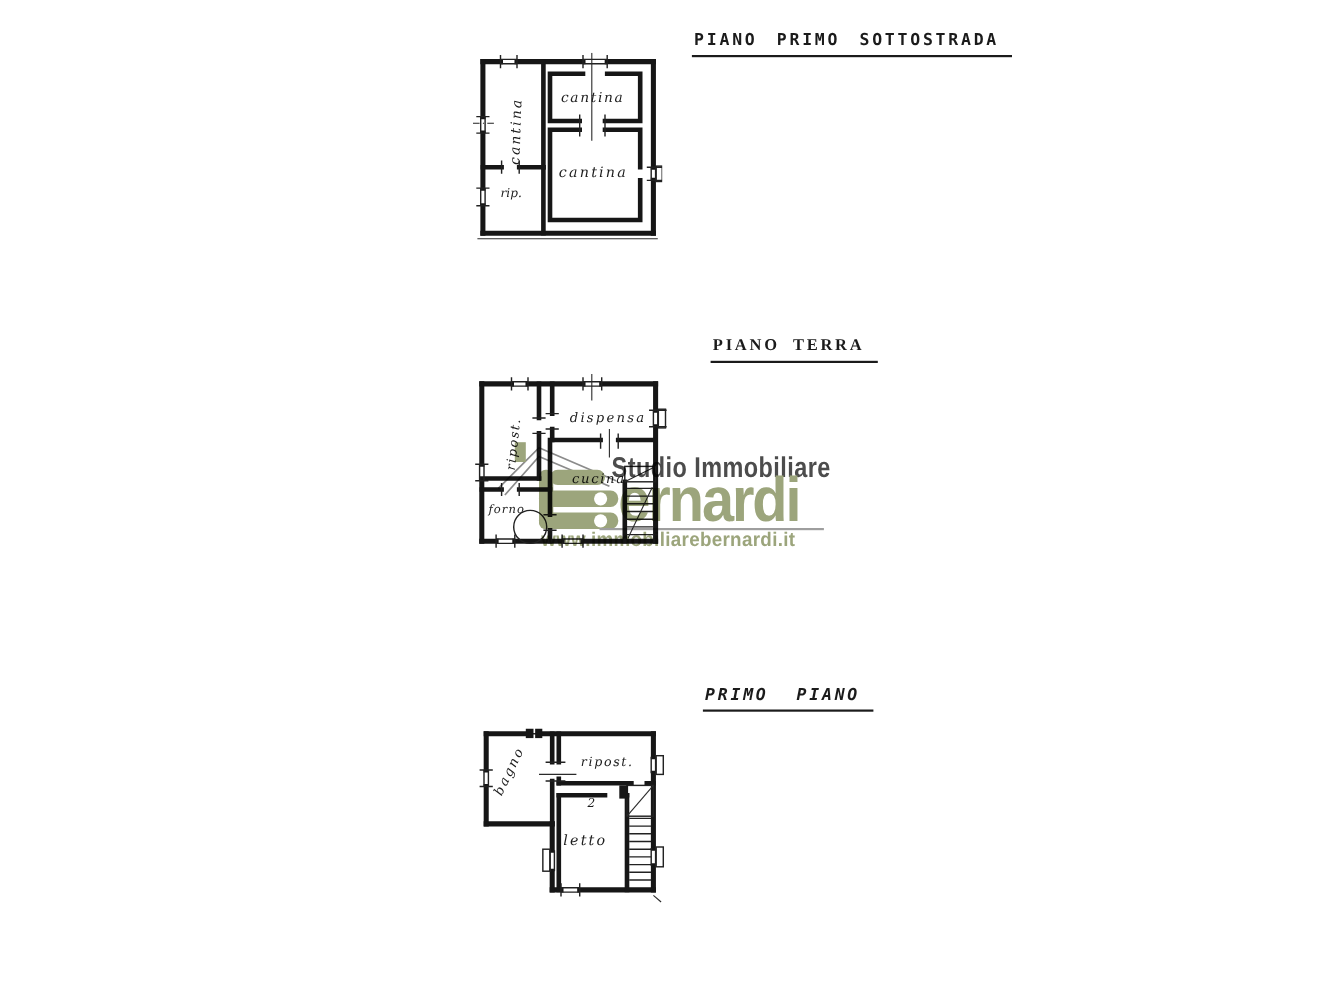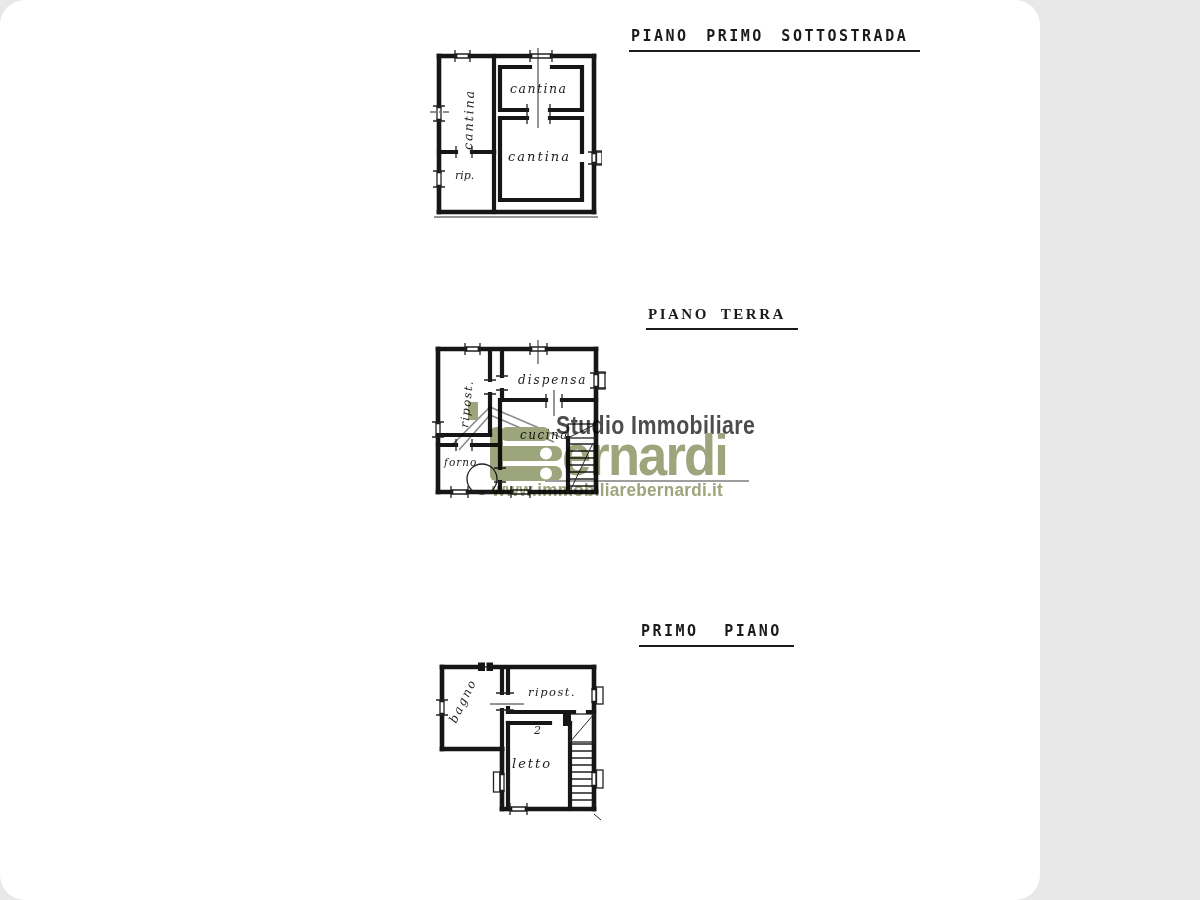--- a/index.html
+++ b/index.html
@@ -1,17 +1,17 @@
 <!DOCTYPE html>
 <html><head>
 <meta charset="utf-8">
 <style>
   html,body{margin:0;padding:0;background:#e8e8e8;}
-  #page{position:relative;width:1040px;height:900px;background:#ffffff;overflow:hidden;
-        font-family:"Liberation Sans", sans-serif;border-radius:25px;}
+  #page{position:relative;width:1200px;height:900px;background:#ffffff;overflow:hidden;
+        font-family:"Liberation Sans", sans-serif;}
   .plan-title{
     position:absolute;white-space:nowrap;
     font-family:"DejaVu Sans Mono", monospace;font-weight:bold;
     font-size:15px;letter-spacing:2.5px;word-spacing:6px;color:#1b1b1b;
     border-bottom:2px solid #1b1b1b;padding:0 12px 5px 2px;
   }
   .plan-svg{position:absolute;}
   .walls{stroke:#161616;stroke-width:4.6;fill:none;stroke-linecap:square;}
   .iwalls{stroke:#161616;stroke-width:4.2;fill:none;stroke-linecap:square;}
   .thin{stroke:#222;stroke-width:1.3;fill:none;}
@@ -31,21 +31,21 @@
            color:#9ca57c;transform:scaleX(0.95);transform-origin:left top;white-space:nowrap;letter-spacing:0.3px;}
   #wm-mark{position:absolute;left:0;top:0;}
 </style>
 </head>
 <body>
 
 <div id="page">
 
   <div class="plan-title" style="left:629px;top:27px;">PIANO PRIMO SOTTOSTRADA</div>
   <div class="plan-title" style="left:646px;top:306px;font-family:Liberation Serif, serif;">PIANO TERRA</div>
-  <div class="plan-title" style="left:639px;top:622px;word-spacing:14px;">PRIMO PIANO</div>
+  <div class="plan-title" style="left:639px;top:622px;word-spacing:14px;font-style:italic;">PRIMO PIANO</div>
 
   <svg class="plan-svg" style="left:430px;top:48px;" width="172" height="172" viewBox="0 0 172 172">
     <g class="walls">
       <path d="M9,8 H25 M40,8 H100 M122,8 H164"></path>
       <path d="M9,8 V58 M9,73 V123 M9,139 V164"></path>
       <path d="M164,8 V104 M164,116 V164"></path>
       <path d="M9,164 H164"></path>
     </g>
     <g class="iwalls">
       <path d="M64,8 V104"></path>

